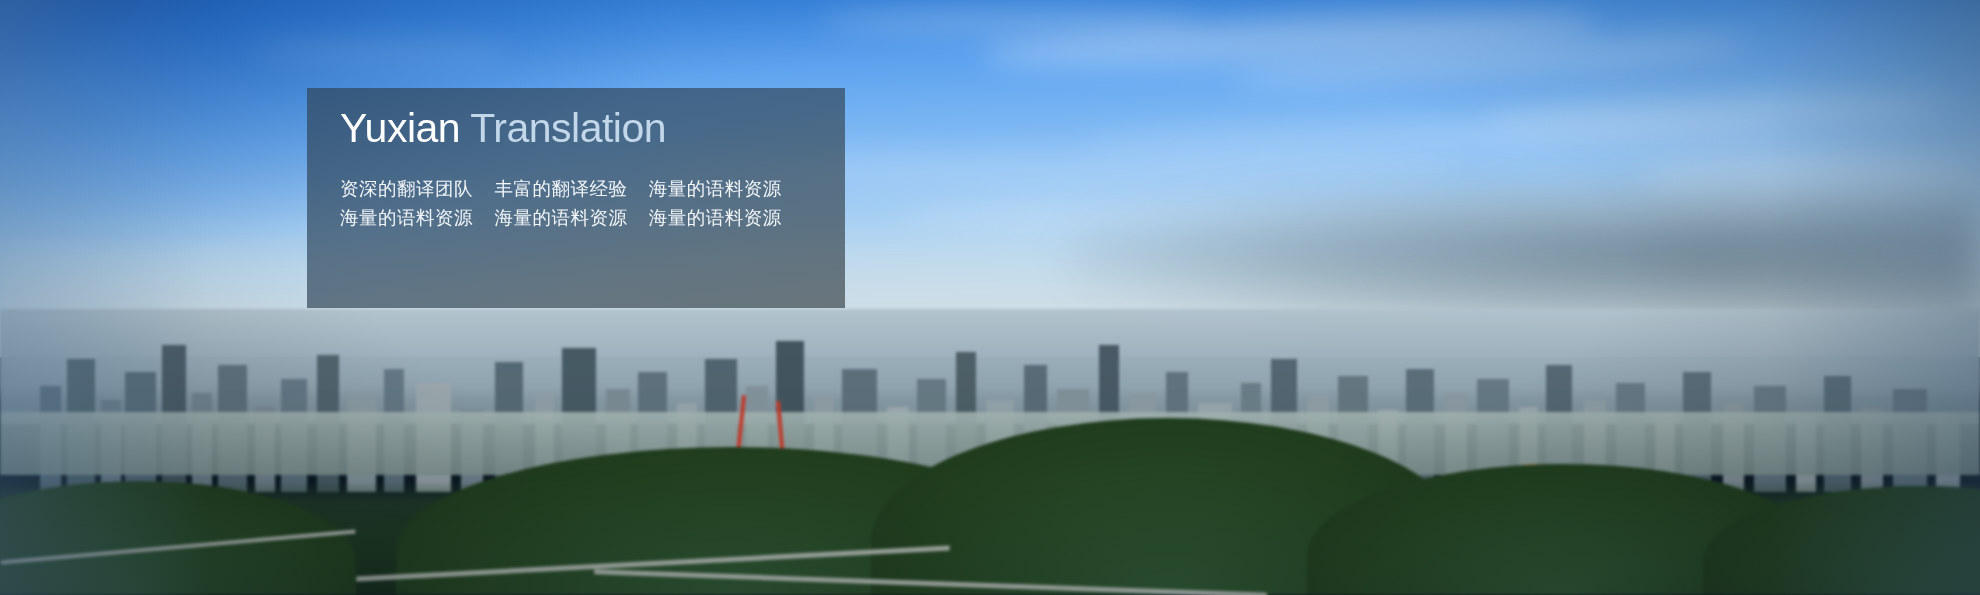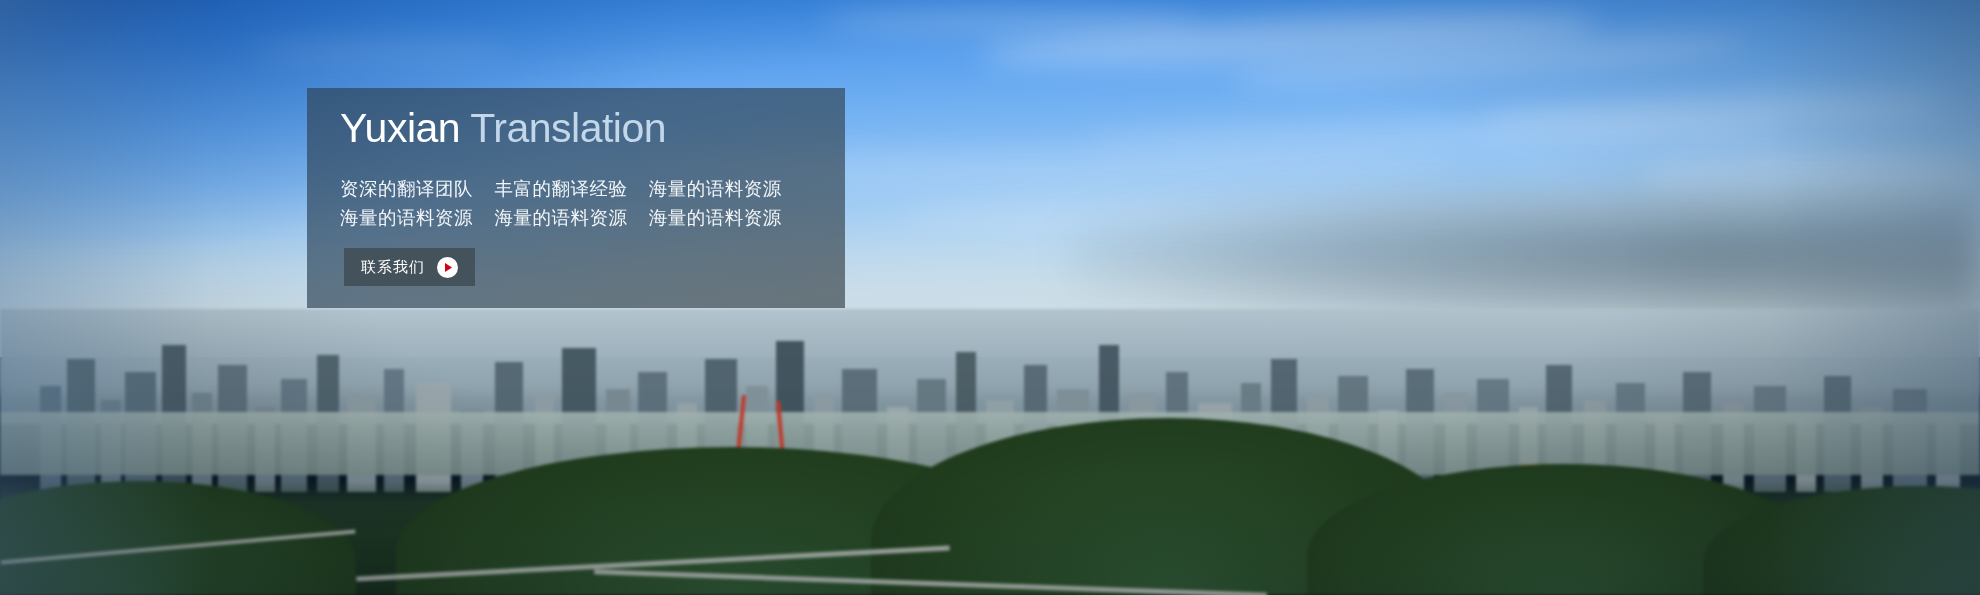--- a/index.html
+++ b/index.html
@@ -315,23 +315,15 @@
       <span>丰富的翻译经验</span>
       <span>海量的语料资源</span>
     </div>
 
     <div class="feat-line fl2">
       <span>海量的语料资源</span>
       <span>海量的语料资源</span>
       <span>海量的语料资源</span>
     </div>
 
-    <div class="cta">
-      <span class="cta-label">联系我们</span>
-      <span class="cta-arrow">
-        <svg width="10" height="11" viewBox="0 0 10 11" aria-hidden="true">
-          <path d="M2 1 L9 5.5 L2 10 Z" fill="#d0021b"></path>
-        </svg>
-      </span>
-    </div>
 
   </div>
 </div>
 
 </body></html>

